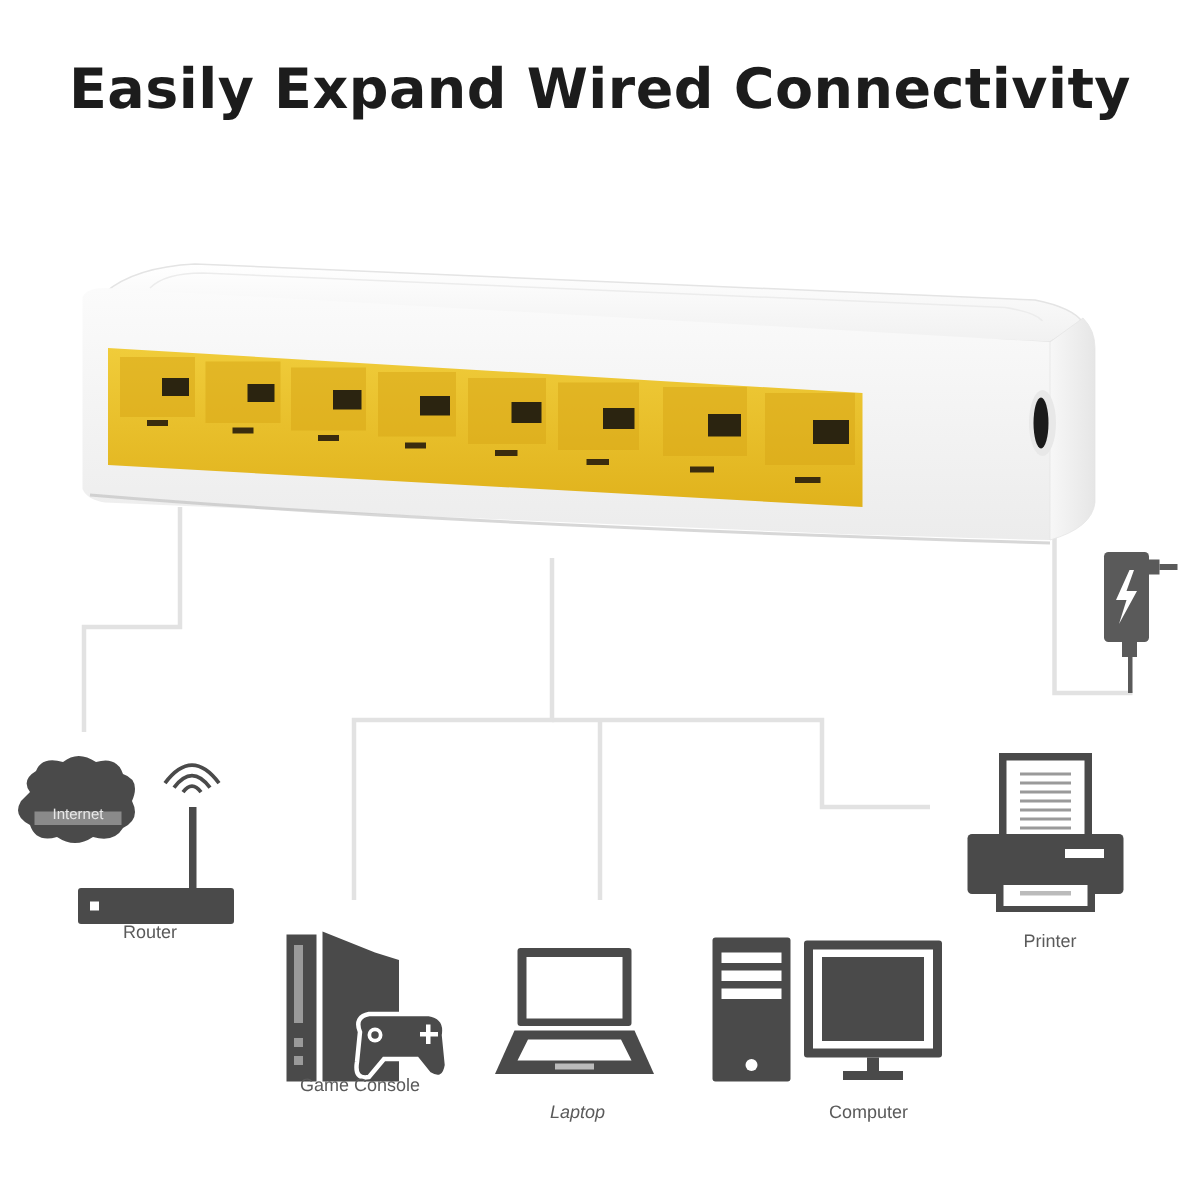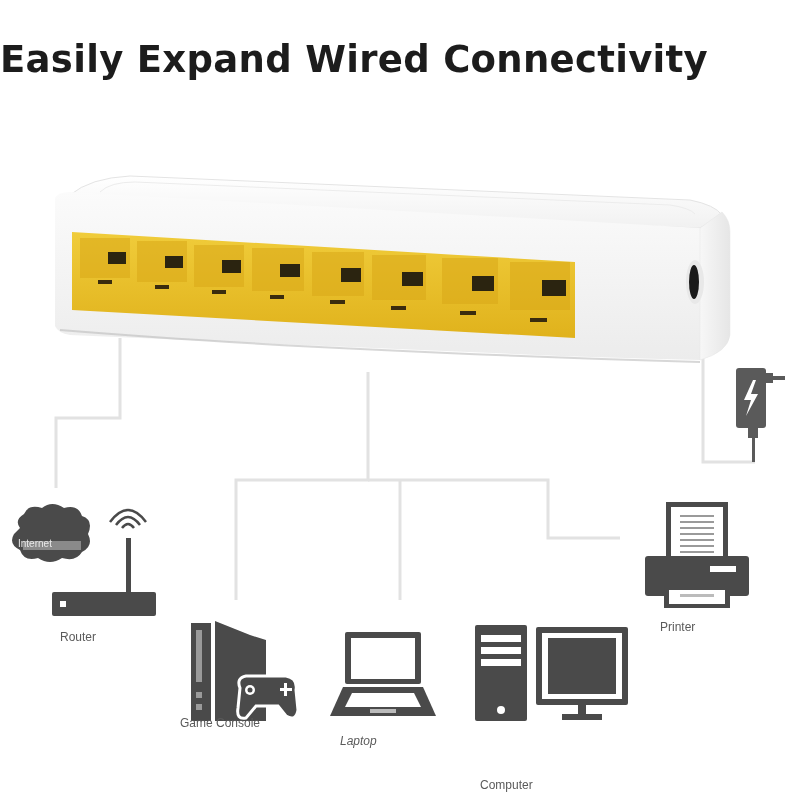--- a/index.html
+++ b/index.html
@@ -1,19 +1,19 @@
 <!DOCTYPE html>
 <html><head>
 <meta charset="utf-8">
 <style>
   html, body { margin:0; padding:0; background:#ffffff; }
   body { width:800px; height:800px; position:relative; overflow:hidden; font-family:"DejaVu Sans", sans-serif; }
-  .title { position:absolute; left:0; top:38px; width:800px; text-align:left; font-family:"DejaVu Sans", sans-serif; font-weight:bold; font-size:37px; color:#1c1c1c; letter-spacing:0.3px; }
+  .title { position:absolute; left:0; top:38px; width:800px; text-align:center; font-family:"DejaVu Sans", sans-serif; font-weight:bold; font-size:37px; color:#1c1c1c; letter-spacing:0.3px; }
   svg { position:absolute; left:0; top:0; }
-  .label { position:absolute; font-family:"Liberation Sans", sans-serif; font-size:12px; color:#5a5a5a; }
+  .label { position:absolute; font-family:"Liberation Sans", sans-serif; font-size:12px; color:#5a5a5a; text-align:center; }
 </style>
 </head>
 <body>
 
 <div class="title">Easily Expand Wired Connectivity</div>
 
 <svg width="800" height="800" viewBox="0 0 800 800">
   <defs>
     <linearGradient id="topg" x1="0" y1="0" x2="0" y2="1">
       <stop offset="0" stop-color="#ffffff"></stop>
@@ -174,17 +174,17 @@
     <rect x="645" y="556" width="104" height="40" rx="3"></rect>
     <rect x="710" y="566" width="26" height="6" fill="#ffffff"></rect>
     <rect x="664" y="588" width="66" height="20"></rect>
     <rect x="669" y="590" width="56" height="14" fill="#ffffff"></rect>
     <rect x="680" y="594" width="34" height="3" fill="#bbbbbb"></rect>
   </g>
 </svg>
 
 <div class="label" style="left:18px; top:538px; width:68px; font-size:10px; color:#e8e8e8;">Internet</div>
 
-<div class="label" style="left:60px; top:630px; width:80px;">Router</div>
+<div class="label" style="left:60px; top:614px; width:80px;">Router</div>
 <div class="label" style="left:180px; top:716px; width:120px;">Game Console</div>
 <div class="label" style="left:340px; top:734px; width:90px;font-style:italic;">Laptop</div>
-<div class="label" style="left:480px; top:734px; width:110px;margin-top:44px;">Computer</div>
+<div class="label" style="left:524px; top:734px; width:110px;">Computer</div>
 <div class="label" style="left:660px; top:620px; width:80px;">Printer</div>
 
 </body></html>

